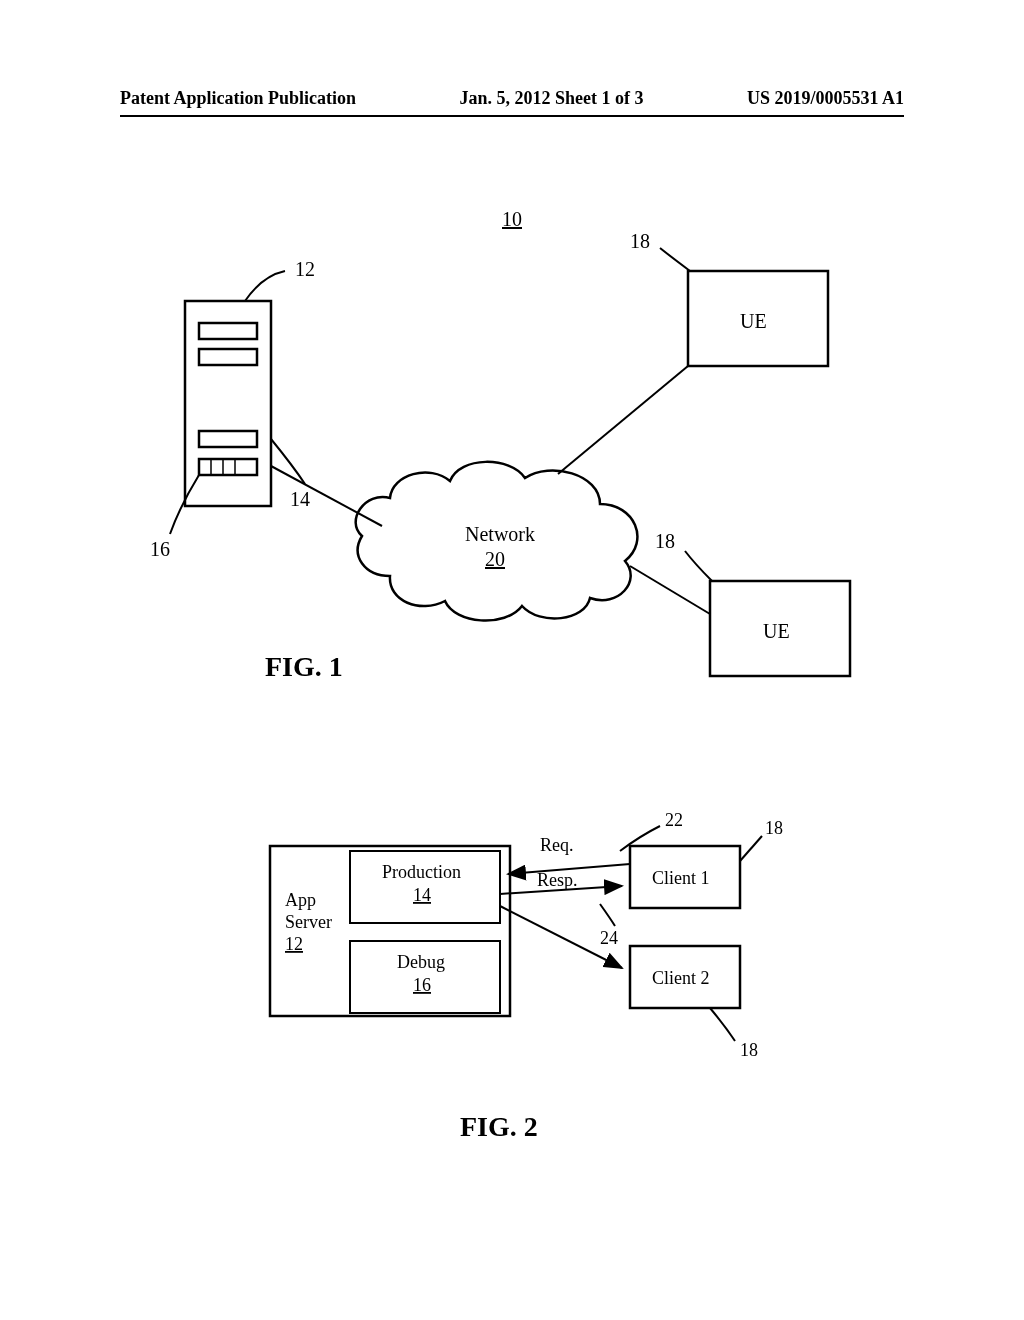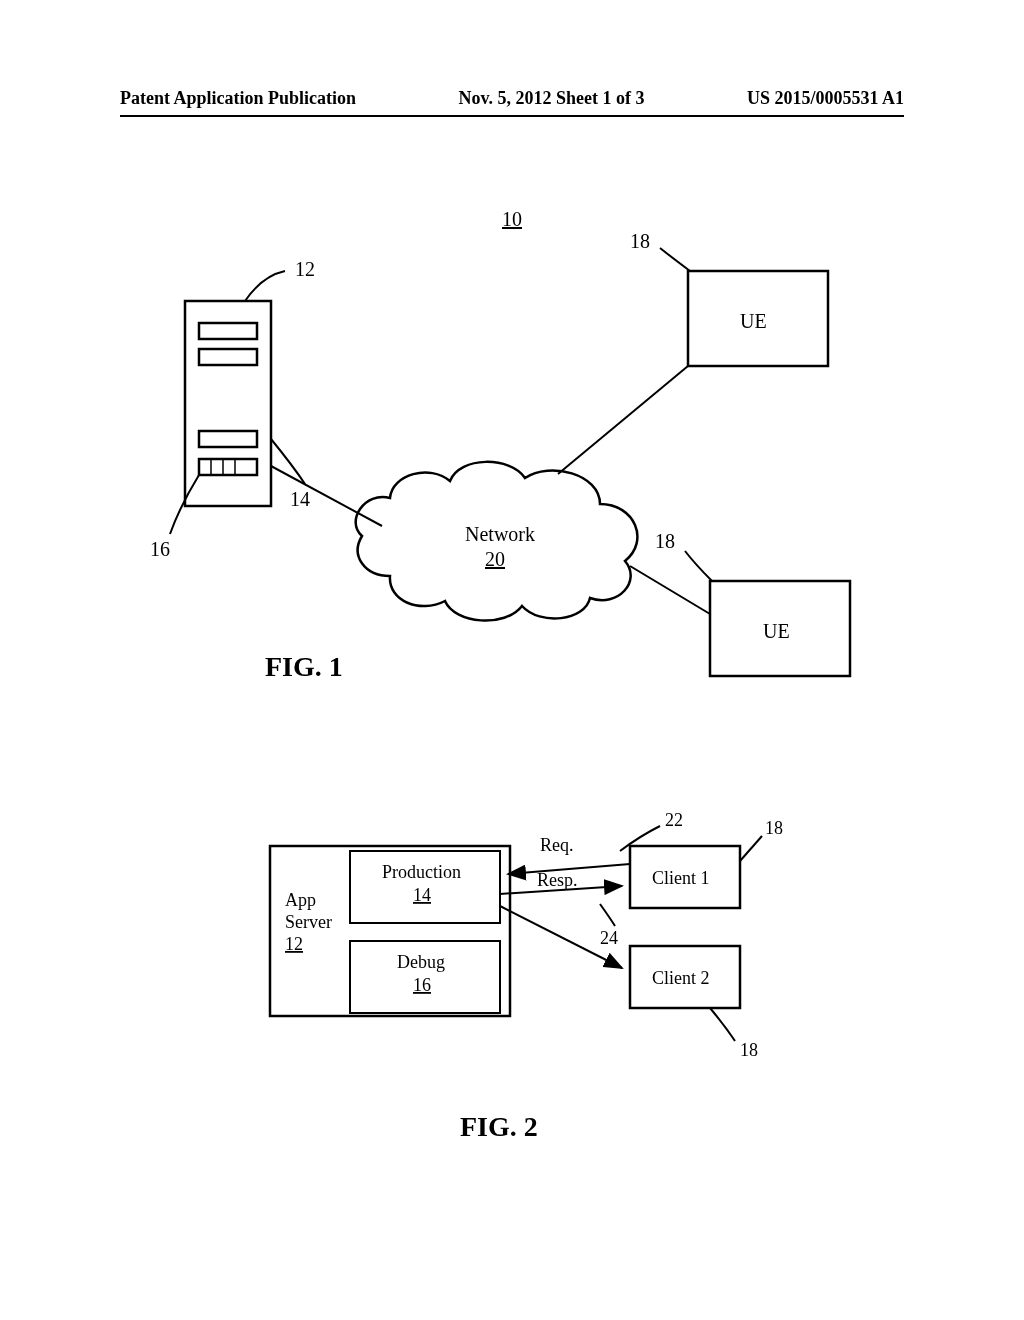--- a/index.html
+++ b/index.html
@@ -59,22 +59,22 @@
     text-decoration: underline;
   }
 </style>
 </head>
 <body>
 
 <div class="page">
 
   <div class="header">
     <span>Patent Application Publication</span>
-    <span>Nov. 5, 2012  Sheet 1 of 3</span>
-    <span>US 2015/0005531 A1</span>
+    <span>Jan. 5, 2012  Sheet 1 of 3</span>
+    <span>US 2019/0005531 A1</span>
   </div>
   <div class="header-rule"></div>
 
   <div class="figure-area">
     <svg width="844" height="1060" viewBox="0 0 844 1060">
 
       <g>
 
         <text x="412" y="50" class="svg-label svg-ref-under">10</text>
 

